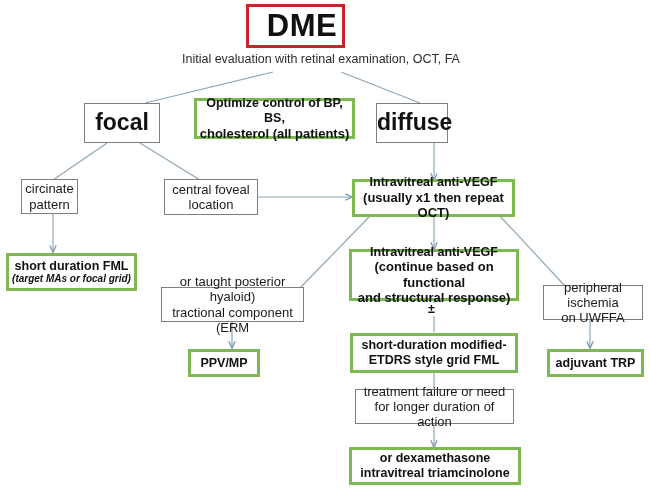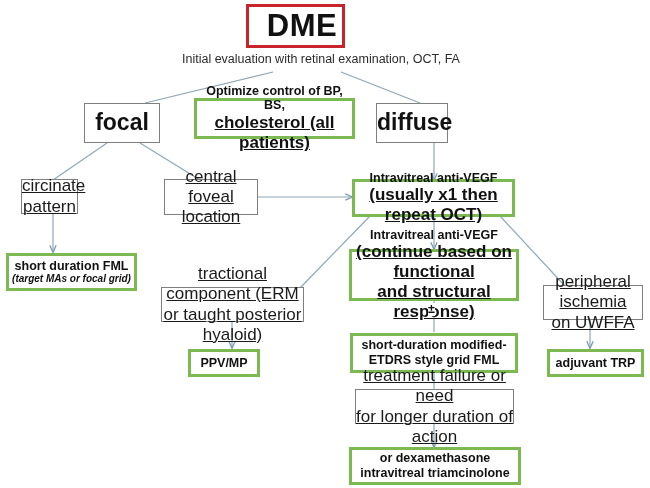--- a/index.html
+++ b/index.html
@@ -72,21 +72,21 @@
     z-index: 3;
     background: #ffffff;
     line-height: 1;
   }
   .sub {
     display: block;
   }
   .sz-xl { font-size: 31px; padding-left: 13px; }
   .sz-lg { font-size: 23px; }
   .sz-md { font-size: 12.5px; }
-  .sz-sm { font-size: 17px; text-decoration: underline; }
+  .sz-sm { font-size: 13px; }
   .sz-xs { font-size: 10px; font-style: italic; }
 </style>
 </head>
 <body>
 
 <div id="canvas">
 
   <svg id="edges" viewBox="0 0 650 488" xmlns="http://www.w3.org/2000/svg">
     <defs>
       <marker id="ah" markerWidth="9" markerHeight="9" refX="6.2" refY="3.2" orient="auto" markerUnits="strokeWidth">
@@ -179,22 +179,22 @@
       <span class="sub">Intravitreal anti-VEGF</span>
       <span class="sub sz-sm">(continue based on functional</span>
       <span class="sub sz-sm">and structural response)</span>
     </span>
   </div>
 
   <div class="pm sz-md" style="left:428px; top:303px;">±</div>
 
   <div class="node n-plain sz-sm" style="left:161px; top:287px; width:143px; height:35px;">
     <span class="lines">
+      <span class="sub">or taught posterior hyaloid)</span>
       <span class="sub">tractional component (ERM</span>
-      <span class="sub">or taught posterior hyaloid)</span>
     </span>
   </div>
 
   <div class="node n-plain sz-sm" style="left:543px; top:285px; width:100px; height:35px;">
     <span class="lines">
       <span class="sub">peripheral ischemia</span>
       <span class="sub">on UWFFA</span>
     </span>
   </div>
 

